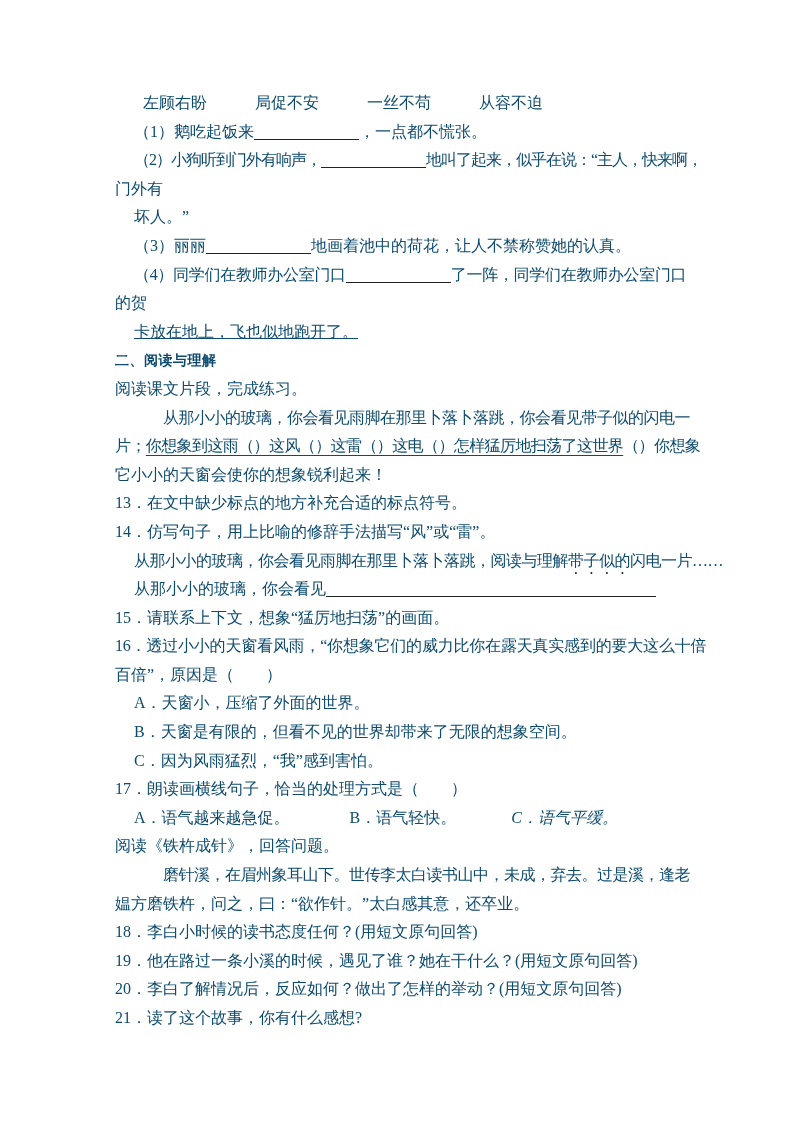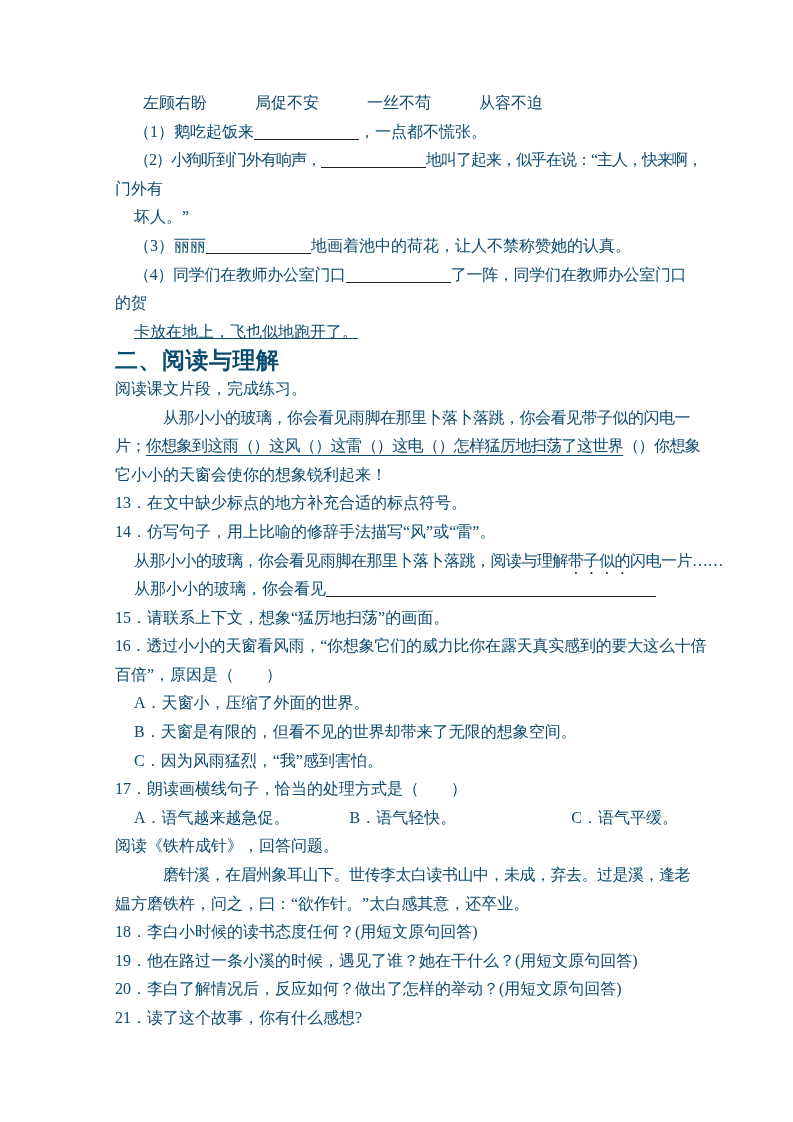--- a/index.html
+++ b/index.html
@@ -13,21 +13,21 @@
     font-family:"Liberation Serif","DejaVu Serif",serif;
     font-size:16px;
     line-height:28.6px;
     color:#0c4a6e;
     overflow:hidden;
   }
   .line { white-space:nowrap; height:28.6px; }
   .line.heading {
     font-family:"Liberation Sans","DejaVu Sans",sans-serif;
     font-weight:700;
-    font-size:23px;
+    font-size:14px;
     letter-spacing:0.5px;
   }
   .seg { display:inline; }
   .seg-blank {
     display:inline-block;
     border-bottom:1.3px solid #222;
     height:14px;
     vertical-align:-3px;
   }
   .seg-u {
@@ -67,21 +67,21 @@
       <div class="line"><span class="seg">14．仿写句子，用上比喻的修辞手法描写“风”或“雷”。</span></div>
       <div class="line" style="padding-left: 19px; letter-spacing: -0.5px;"><span class="seg">从那小小的玻璃，你会看见雨脚在那里卜落卜落跳，阅读与理解</span><span class="seg seg-dots">带子似的</span><span class="seg">闪电一片……</span></div>
       <div class="line" style="padding-left: 19px;"><span class="seg">从那小小的玻璃，你会看见</span><span class="seg seg-blank" style="width: 330px;"></span></div>
       <div class="line"><span class="seg">15．请联系上下文，想象“猛厉地扫荡”的画面。</span></div>
       <div class="line" style="letter-spacing: -0.2px;"><span class="seg">16．透过小小的天窗看风雨，“你想象它们的威力比你在露天真实感到的要大这么十倍</span></div>
       <div class="line"><span class="seg">百倍”，原因是（　　）</span></div>
       <div class="line" style="padding-left: 19px;"><span class="seg">A．天窗小，压缩了外面的世界。</span></div>
       <div class="line" style="padding-left: 19px;"><span class="seg">B．天窗是有限的，但看不见的世界却带来了无限的想象空间。</span></div>
       <div class="line" style="padding-left: 19px;"><span class="seg">C．因为风雨猛烈，“我”感到害怕。</span></div>
       <div class="line"><span class="seg">17．朗读画横线句子，恰当的处理方式是（　　）</span></div>
-      <div class="line" style="padding-left: 19px;"><span class="seg">A．语气越来越急促。</span><span class="seg" style="margin-left: 60px;">B．语气轻快。</span><span class="seg" style="margin-left: 115px;">C．语气平缓。</span></div>
+      <div class="line" style="padding-left: 19px;"><span class="seg">A．语气越来越急促。</span><span class="seg" style="margin-left: 60px;">B．语气轻快。</span><span class="seg" style="margin-left: 55px; font-style: italic;">C．语气平缓。</span></div>
       <div class="line"><span class="seg">阅读《铁杵成针》，回答问题。</span></div>
       <div class="line" style="padding-left: 48px; letter-spacing: -0.5px;"><span class="seg">磨针溪，在眉州象耳山下。世传李太白读书山中，未成，弃去。过是溪，逢老</span></div>
       <div class="line"><span class="seg">媪方磨铁杵，问之，曰：“欲作针。”太白感其意，还卒业。</span></div>
       <div class="line"><span class="seg">18．李白小时候的读书态度任何？(用短文原句回答)</span></div>
       <div class="line"><span class="seg">19．他在路过一条小溪的时候，遇见了谁？她在干什么？(用短文原句回答)</span></div>
       <div class="line"><span class="seg">20．李白了解情况后，反应如何？做出了怎样的举动？(用短文原句回答)</span></div>
       <div class="line"><span class="seg">21．读了这个故事，你有什么感想?</span></div>
     </div>
 </div>
 

